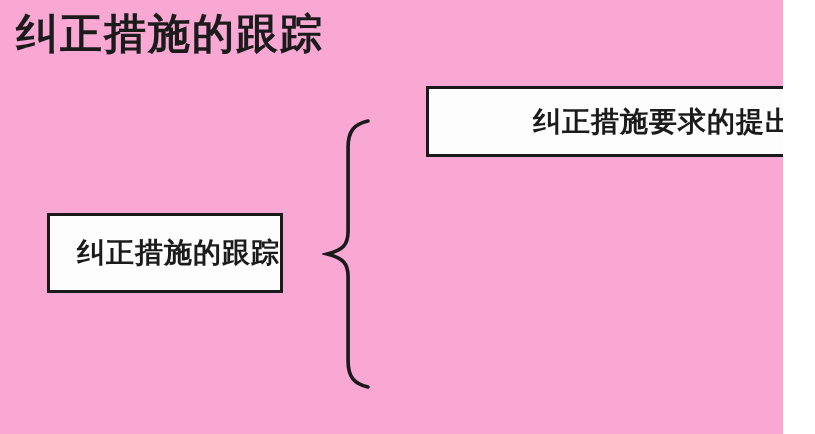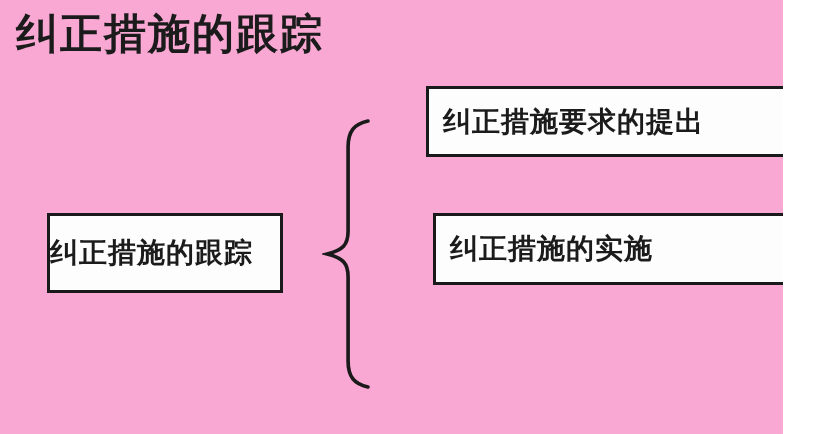--- a/index.html
+++ b/index.html
@@ -25,21 +25,21 @@
     letter-spacing: 2px;
     white-space: nowrap;
     color: #1b1b1b;
   }
   .box {
     position: absolute;
     border: 3px solid #1a1a1a;
     background: #fdfdfd;
     display: flex;
     align-items: center;
-    justify-content: flex-start;
+    justify-content: flex-end;
     font-weight: bold;
     font-size: 28px;
     letter-spacing: 1px;
     white-space: nowrap;
     box-sizing: border-box;
   }
   .root-box {
     left: 47px;
     top: 213px;
     width: 236px;
@@ -101,18 +101,15 @@
                C 20 140, 25 145, 25 159
                L 25 243
                C 25 259, 31 266, 44 269" fill="none" stroke="#1a1a1a" stroke-width="3.5" stroke-linecap="round"></path>
     </svg>
   </div>
 
   <div class="box branch-box-1">
     <span class="box-label">纠正措施要求的提出</span>
   </div>
 
-  <div class="box branch-box-2">
-    <span class="box-label">纠正措施的实施</span>
-  </div>
 
 
 </div>
 
 </body></html>

